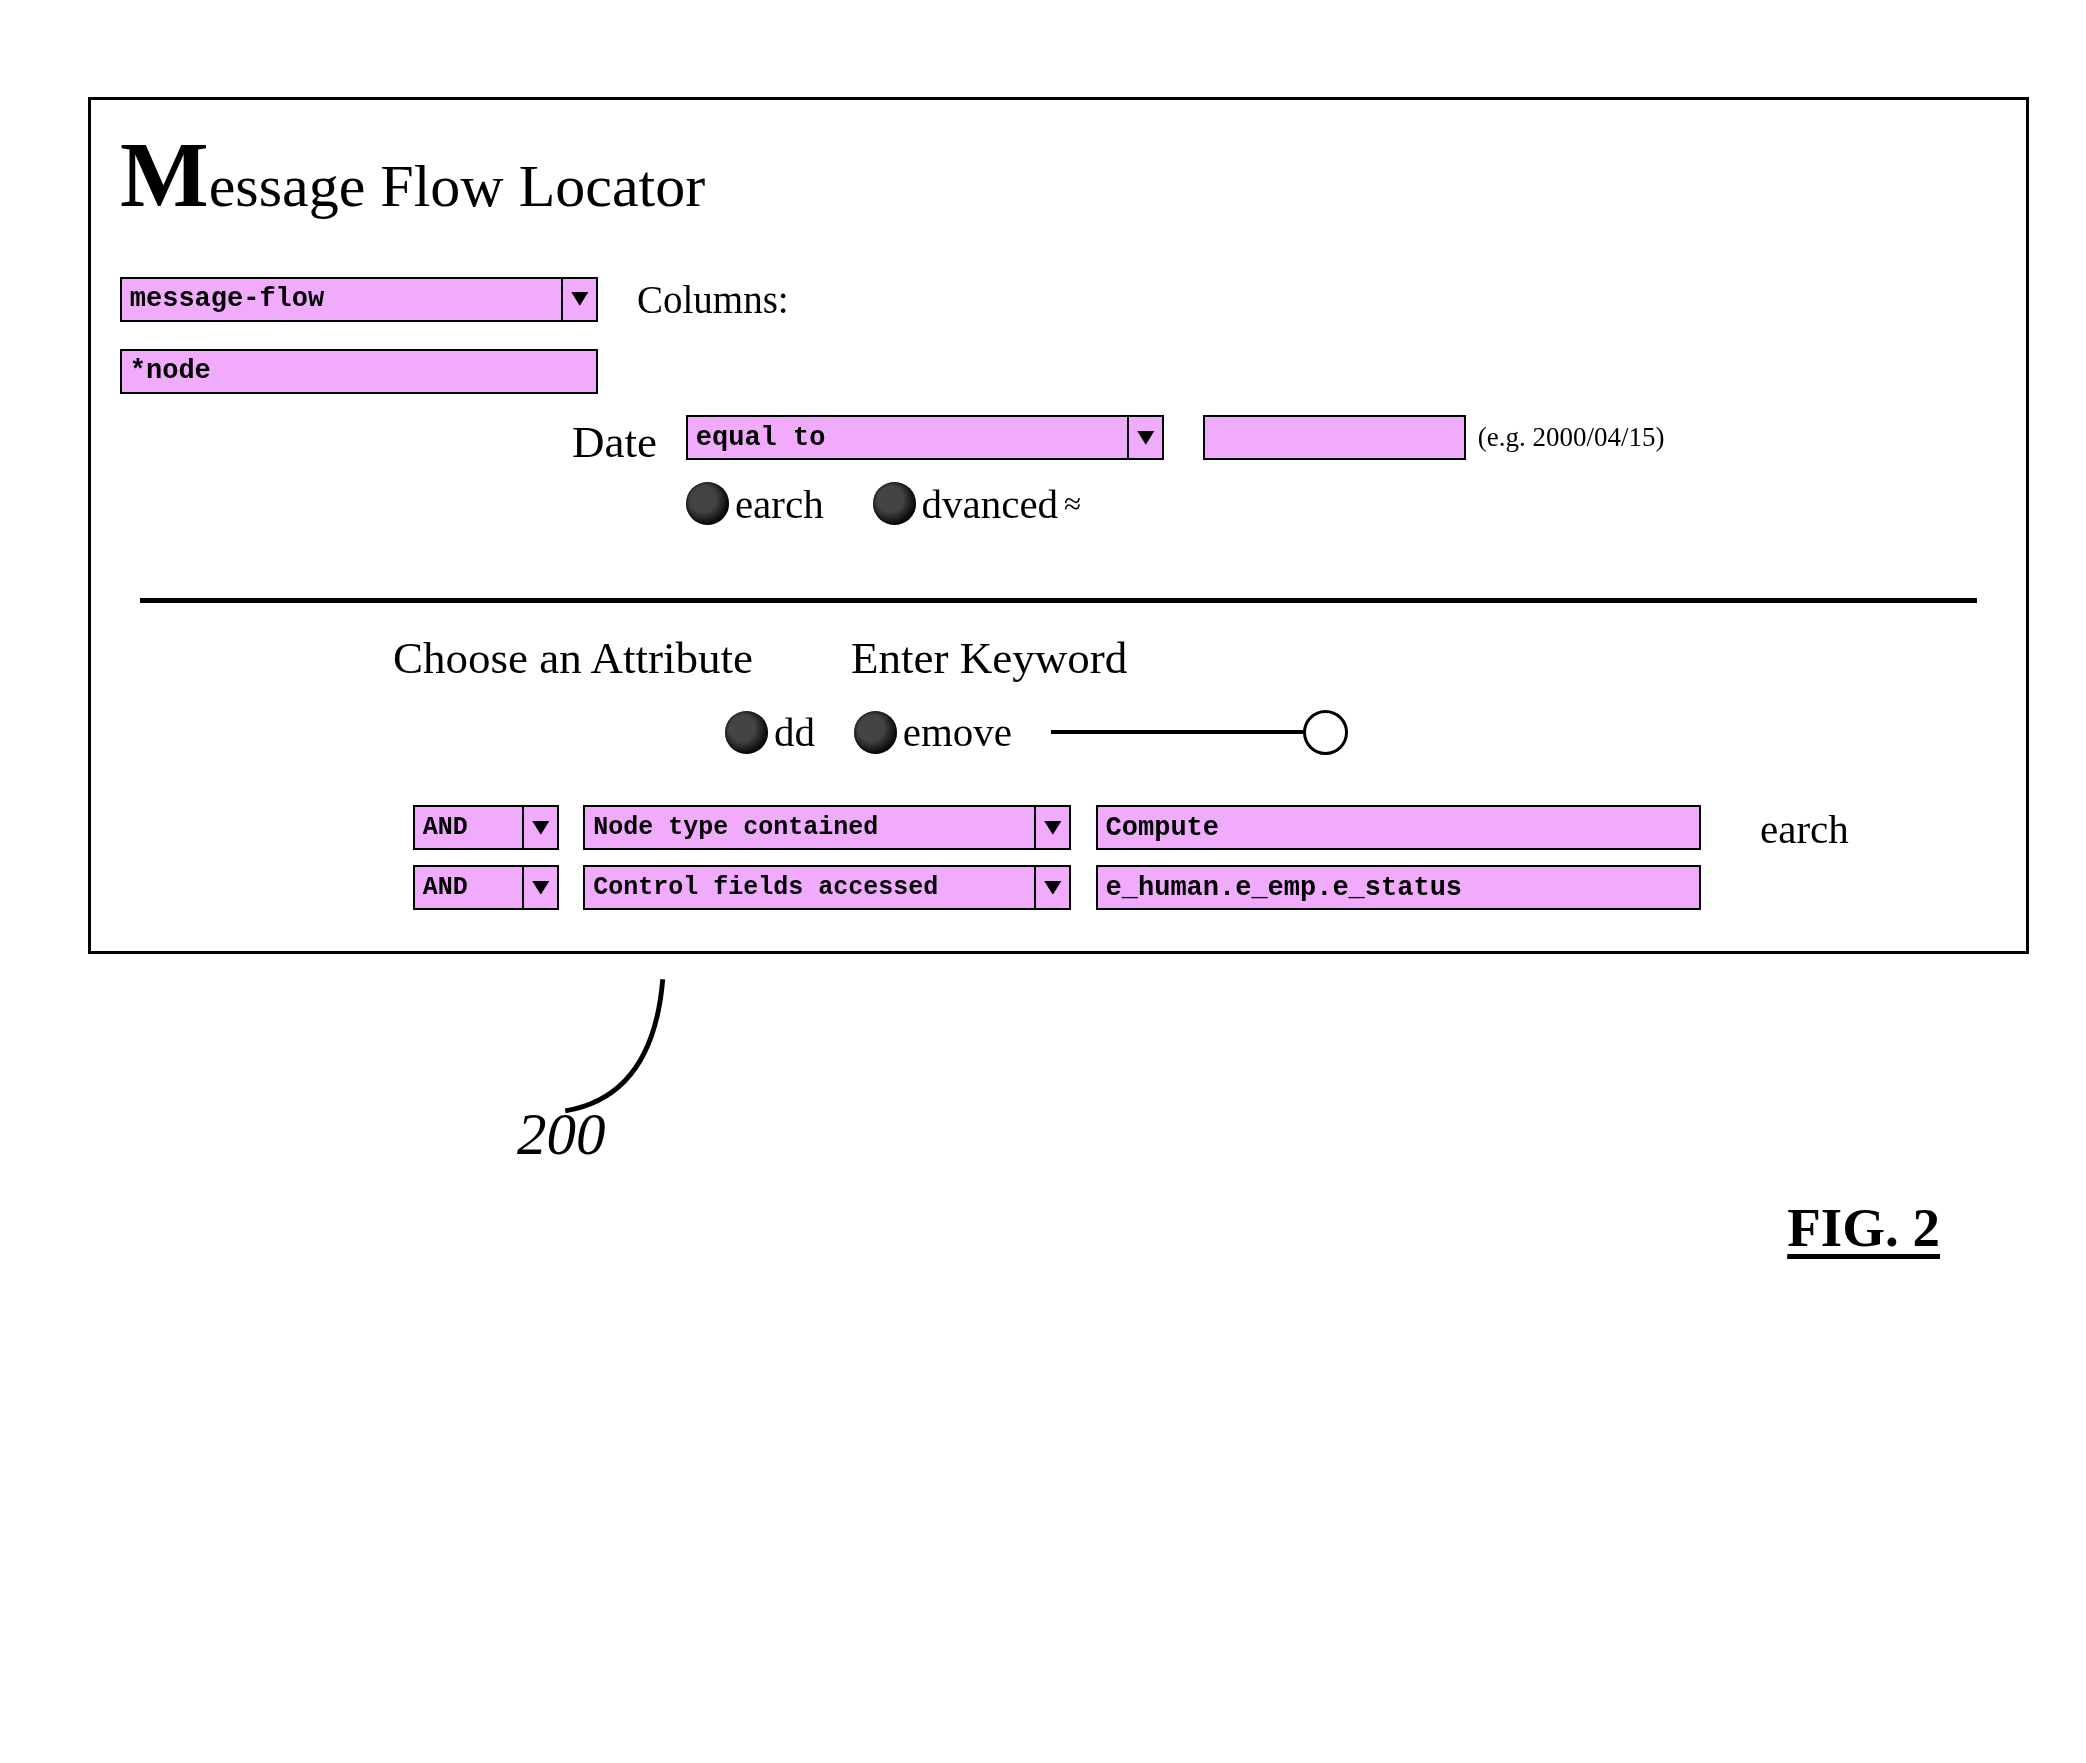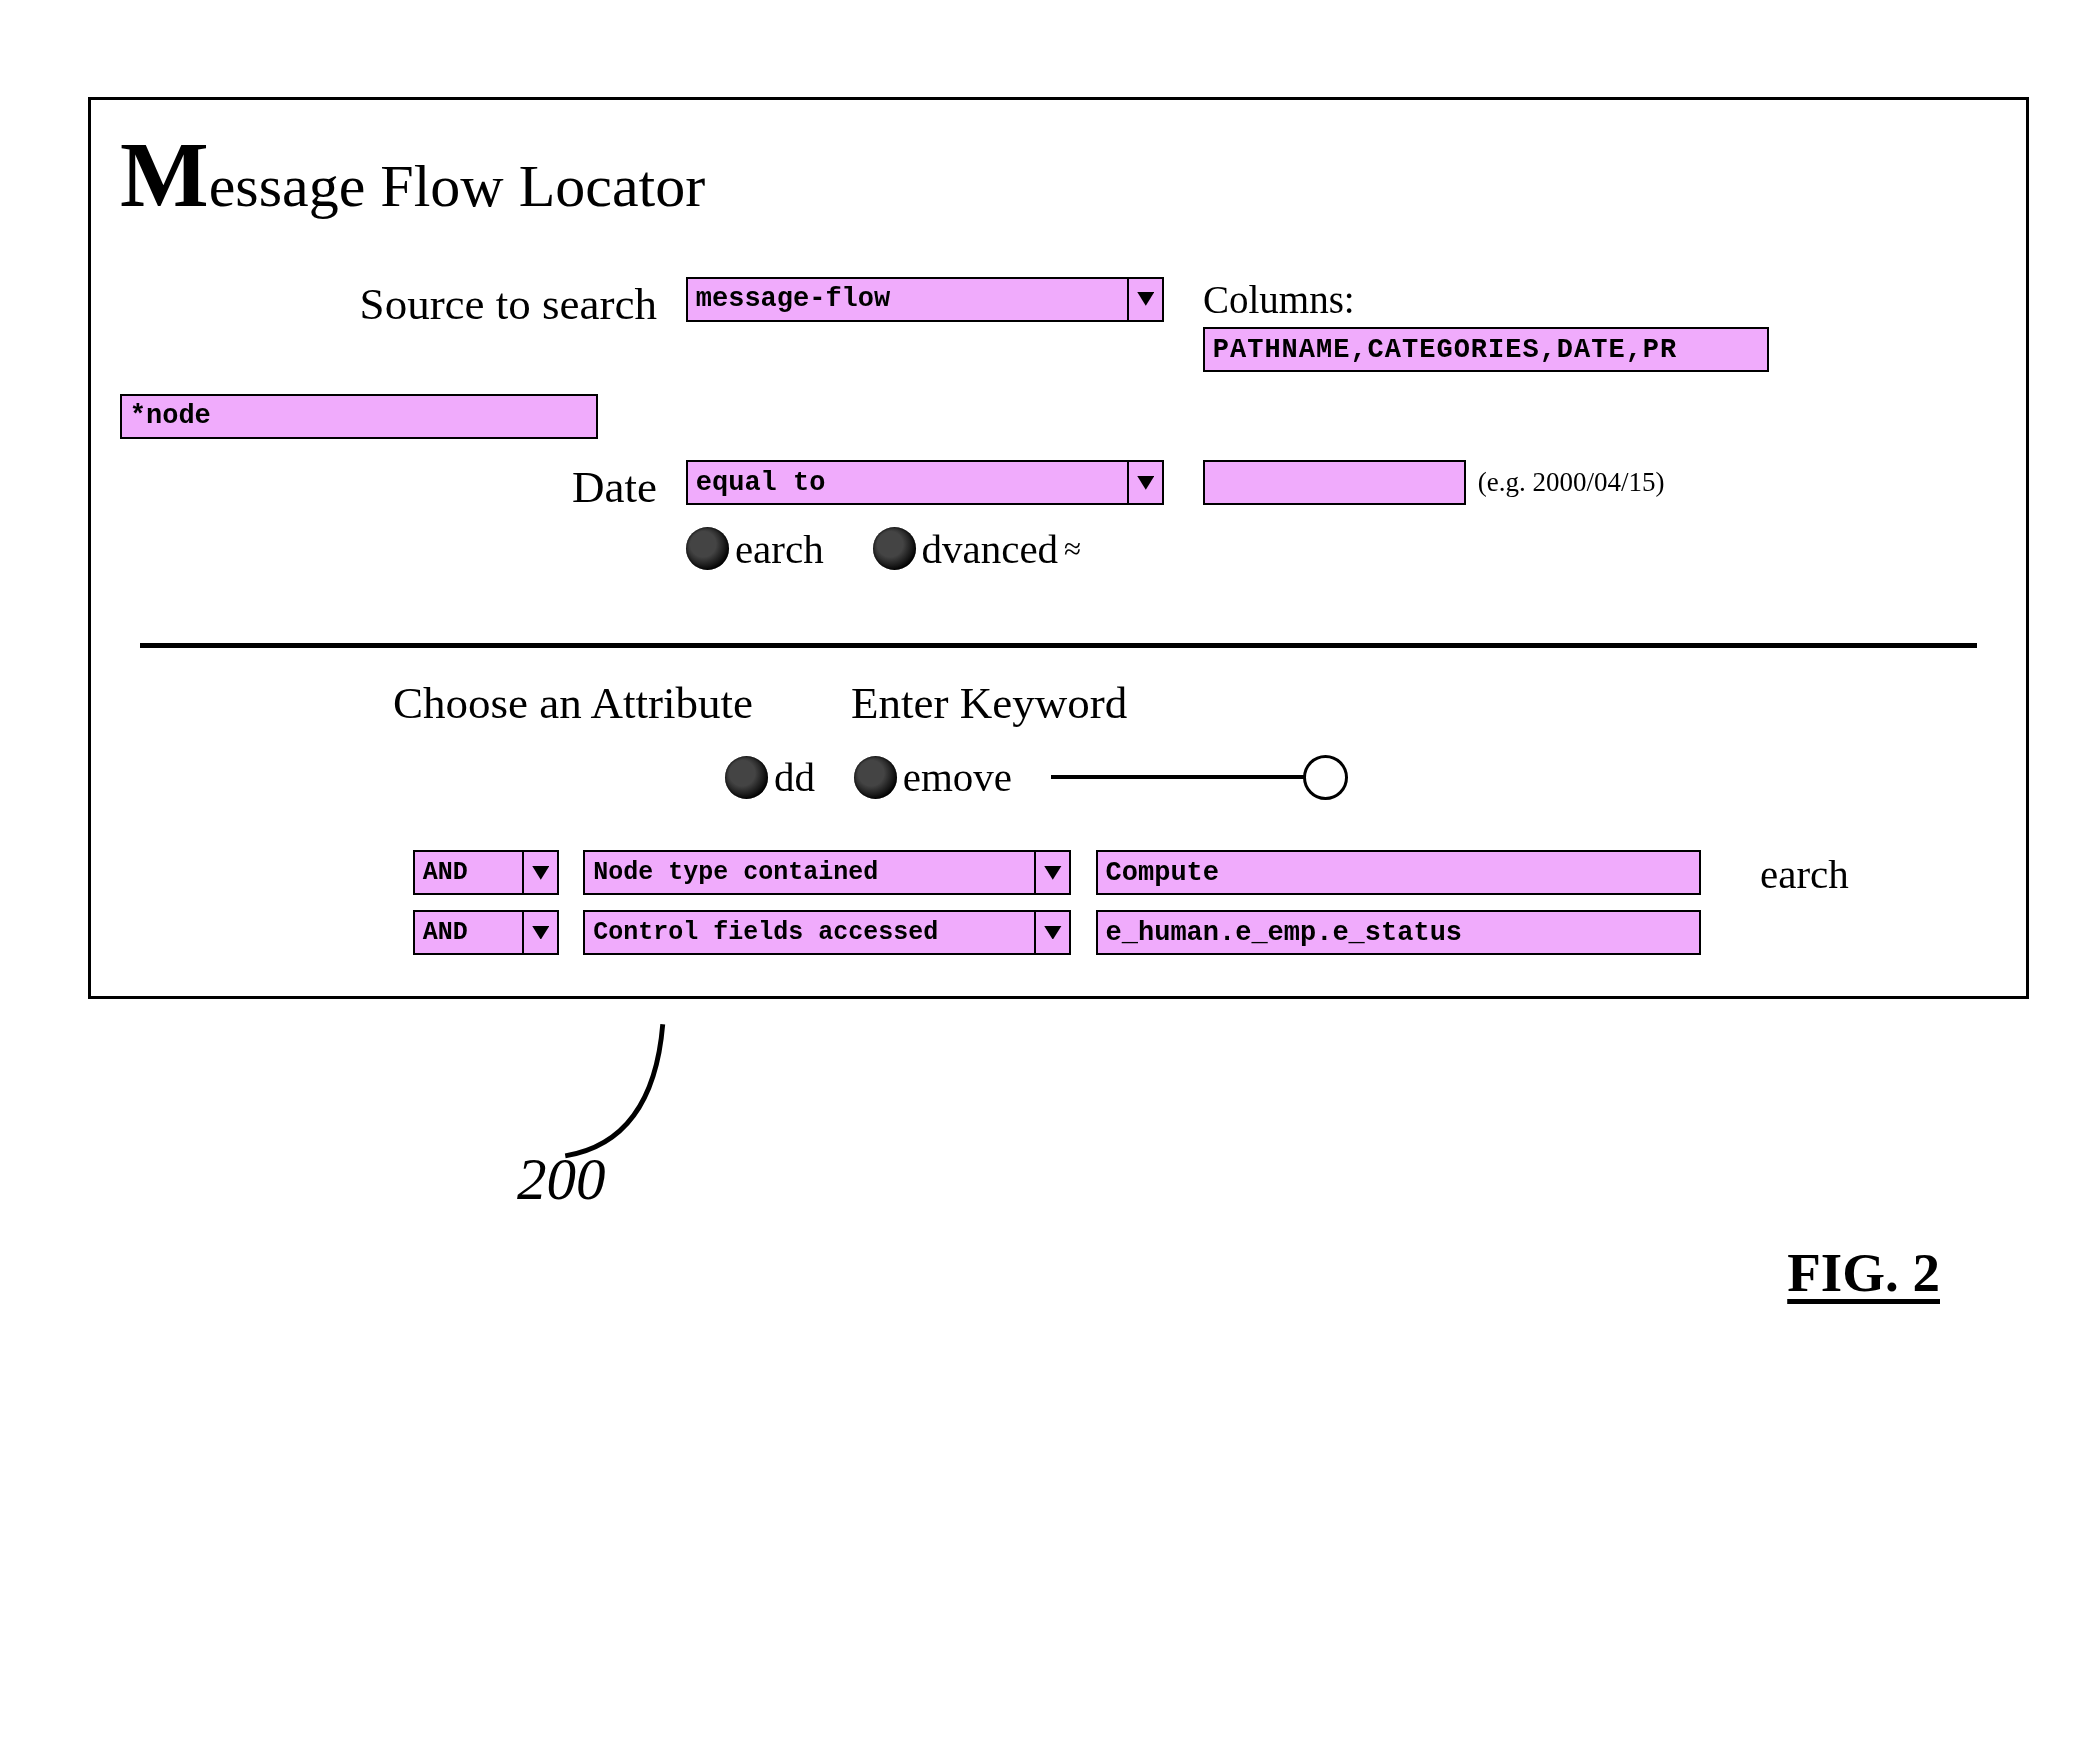--- a/index.html
+++ b/index.html
@@ -188,36 +188,32 @@
 <body>
 
 <div class="outer-frame">
   <div class="title">
     <span class="bigcap">M</span><span>essage Flow Locator</span>
   </div>
 
   <div class="form-rows">
 
     <div class="row">
-      <div class="label-col">Source to search</div>
       <div class="control-col">
         <div class="selectbox w">
           <span>message-flow</span>
           <span class="caret">
             <svg viewBox="0 0 10 8">
                 <polygon points="0,0 10,0 5,8" fill="#000"></polygon>
               </svg>
           </span>
         </div>
       </div>
       <div style="margin-left:39px">
         <div class="cols-label">Columns:</div>
-        <div class="textbox cols">
-          <span>PATHNAME,CATEGORIES,DATE,PR</span>
-        </div>
       </div>
     </div>
 
     <div class="row">
       <div class="control-col">
         <div class="textbox w">
           <span>*node</span>
         </div>
       </div>
     </div>

